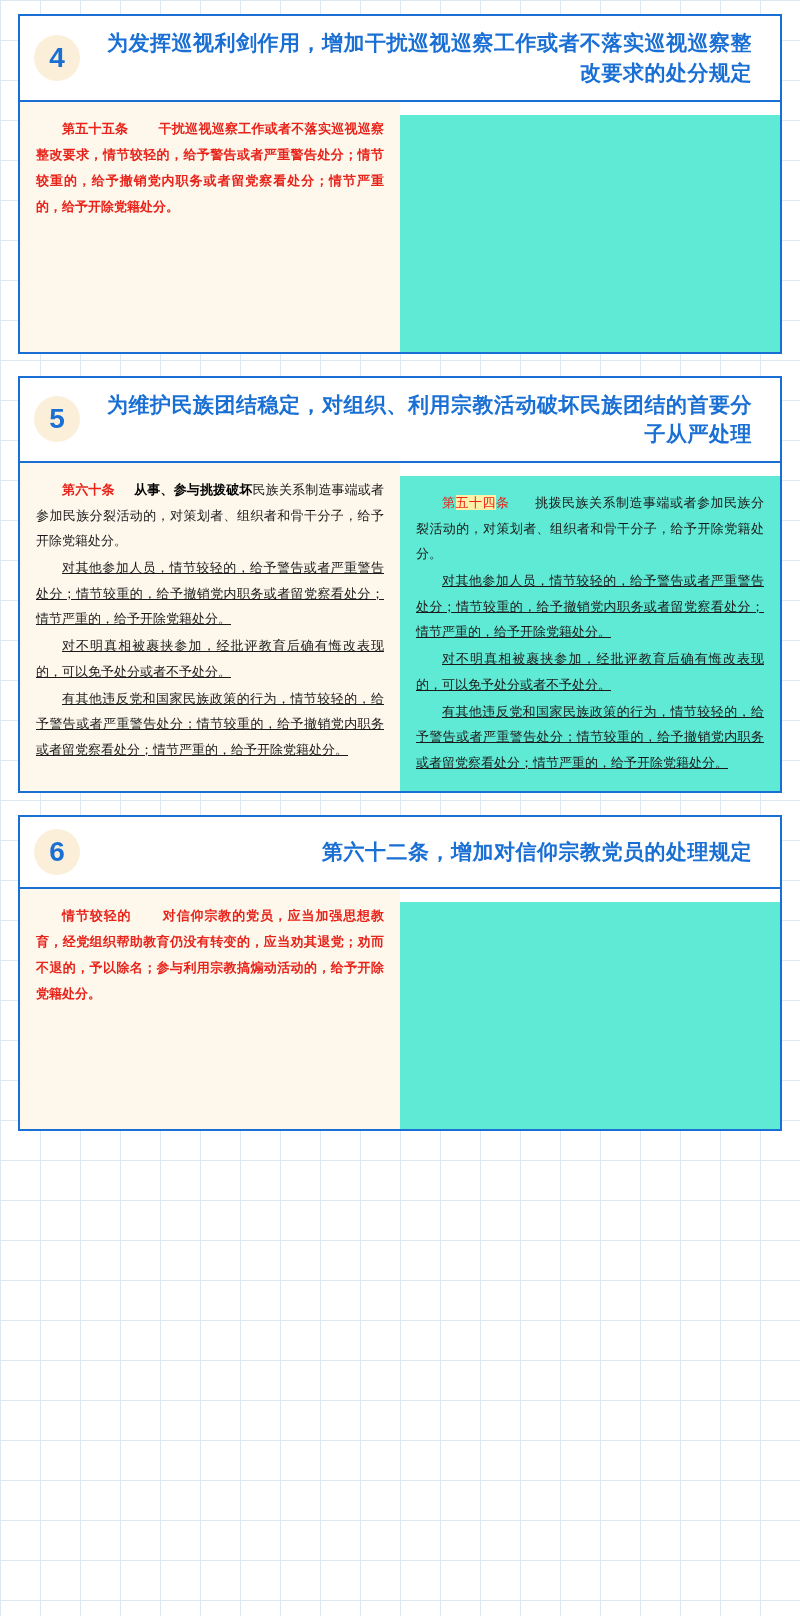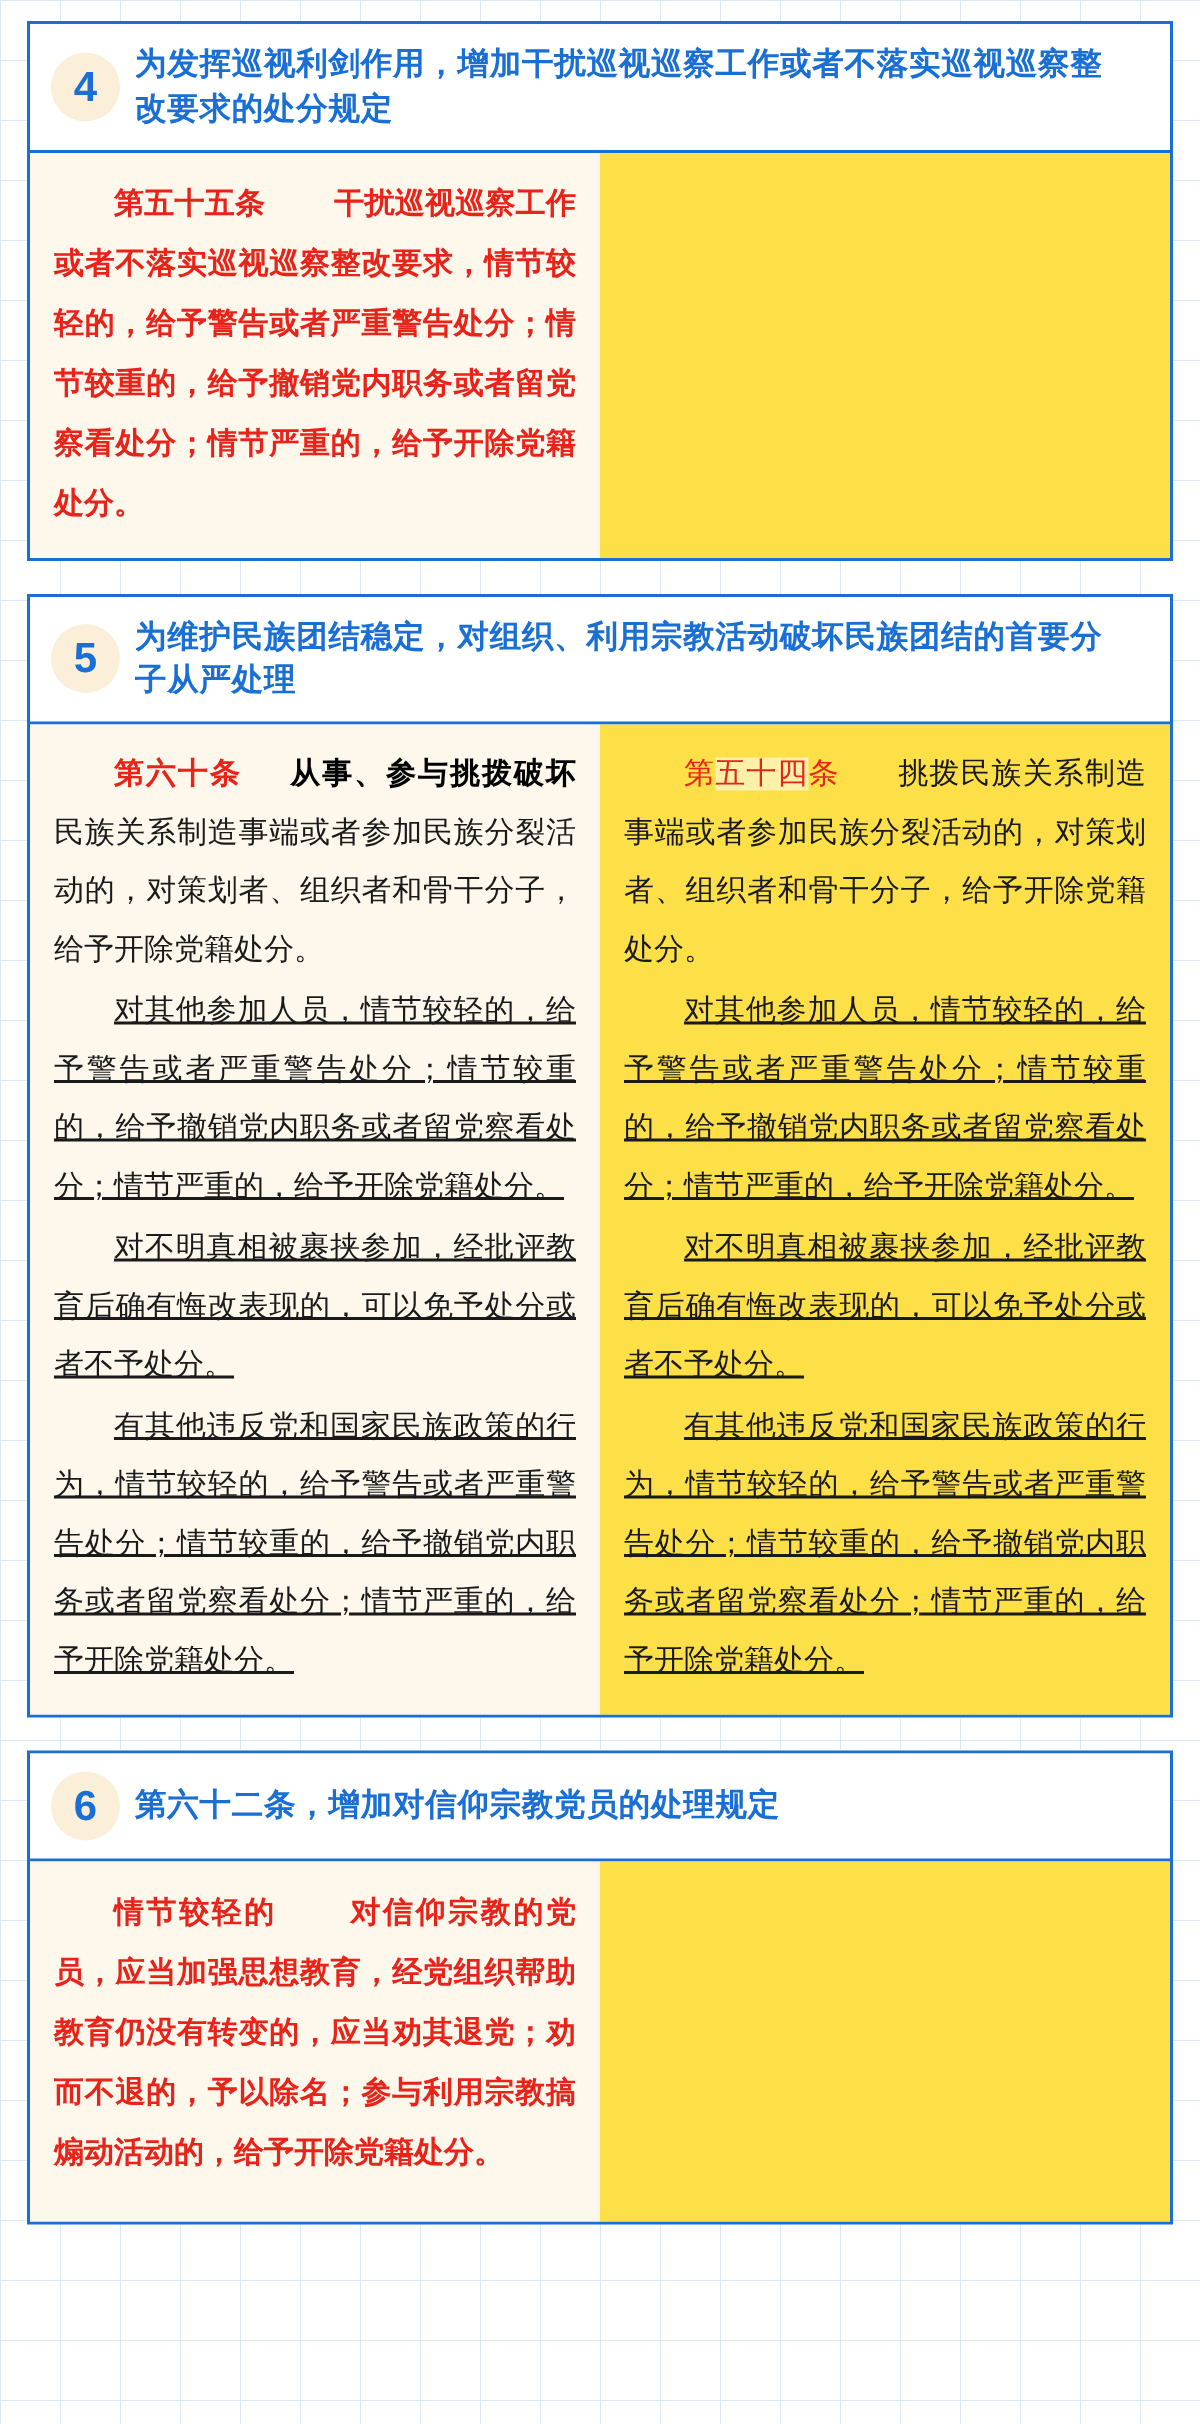--- a/index.html
+++ b/index.html
@@ -49,21 +49,21 @@
     font-size: 28px;
     font-weight: bold;
     display: flex;
     align-items: center;
     justify-content: center;
     margin-right: 10px;
     font-family: "Liberation Sans", sans-serif;
   }
   .header-title {
     flex: 1 1 auto;
-    text-align: left;
+    text-align: right;
     color: #1a6fd4;
     font-size: 21px;
     font-weight: bold;
     line-height: 1.42;
     letter-spacing: 0.5px;
     padding-right: 18px;
   }
   .card-body {
     display: flex;
     align-items: stretch;
@@ -71,24 +71,25 @@
   }
   .col {
     box-sizing: border-box;
     padding: 14px 16px 16px 16px;
     width: 50%;
   }
   .col-left {
     background: #fdf7ec;
   }
   .col-right {
-    background: #fde047;
+    background: #5eead4;
+    margin-top: 13px;
   }
   .para {
-    font-size: 20px;
+    font-size: 13px;
     line-height: 1.95;
     color: #1a1a1a;
     text-indent: 2em;
     margin: 0;
     text-align: justify;
   }
   .para + .para {
     margin-top: 2px;
     text-decoration: underline;
   }

